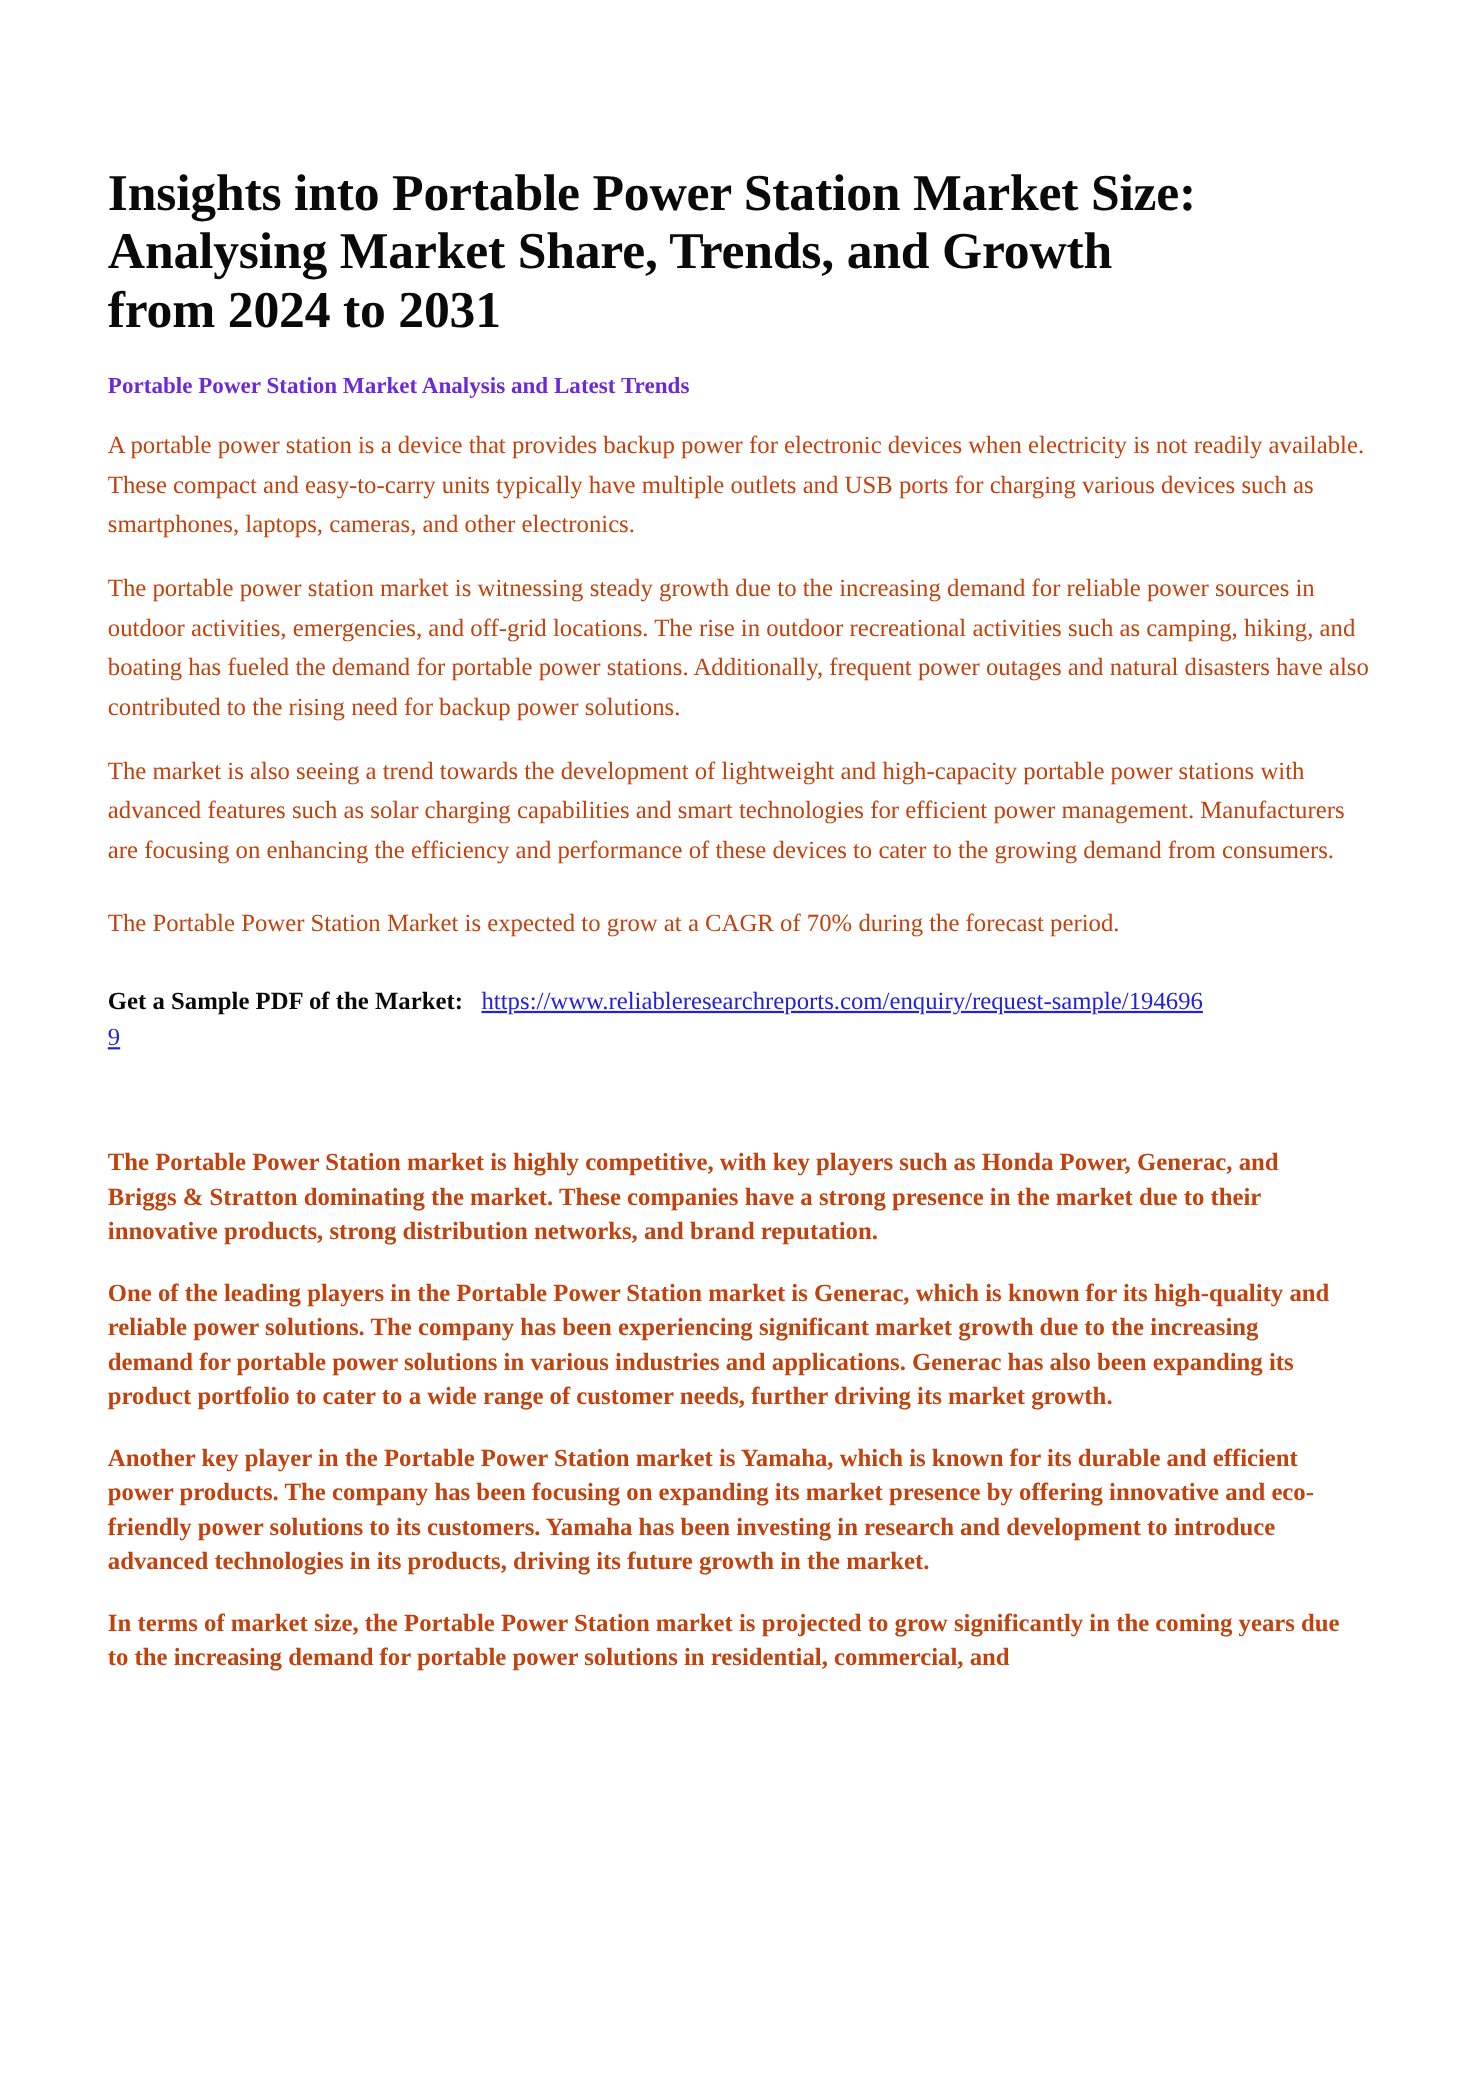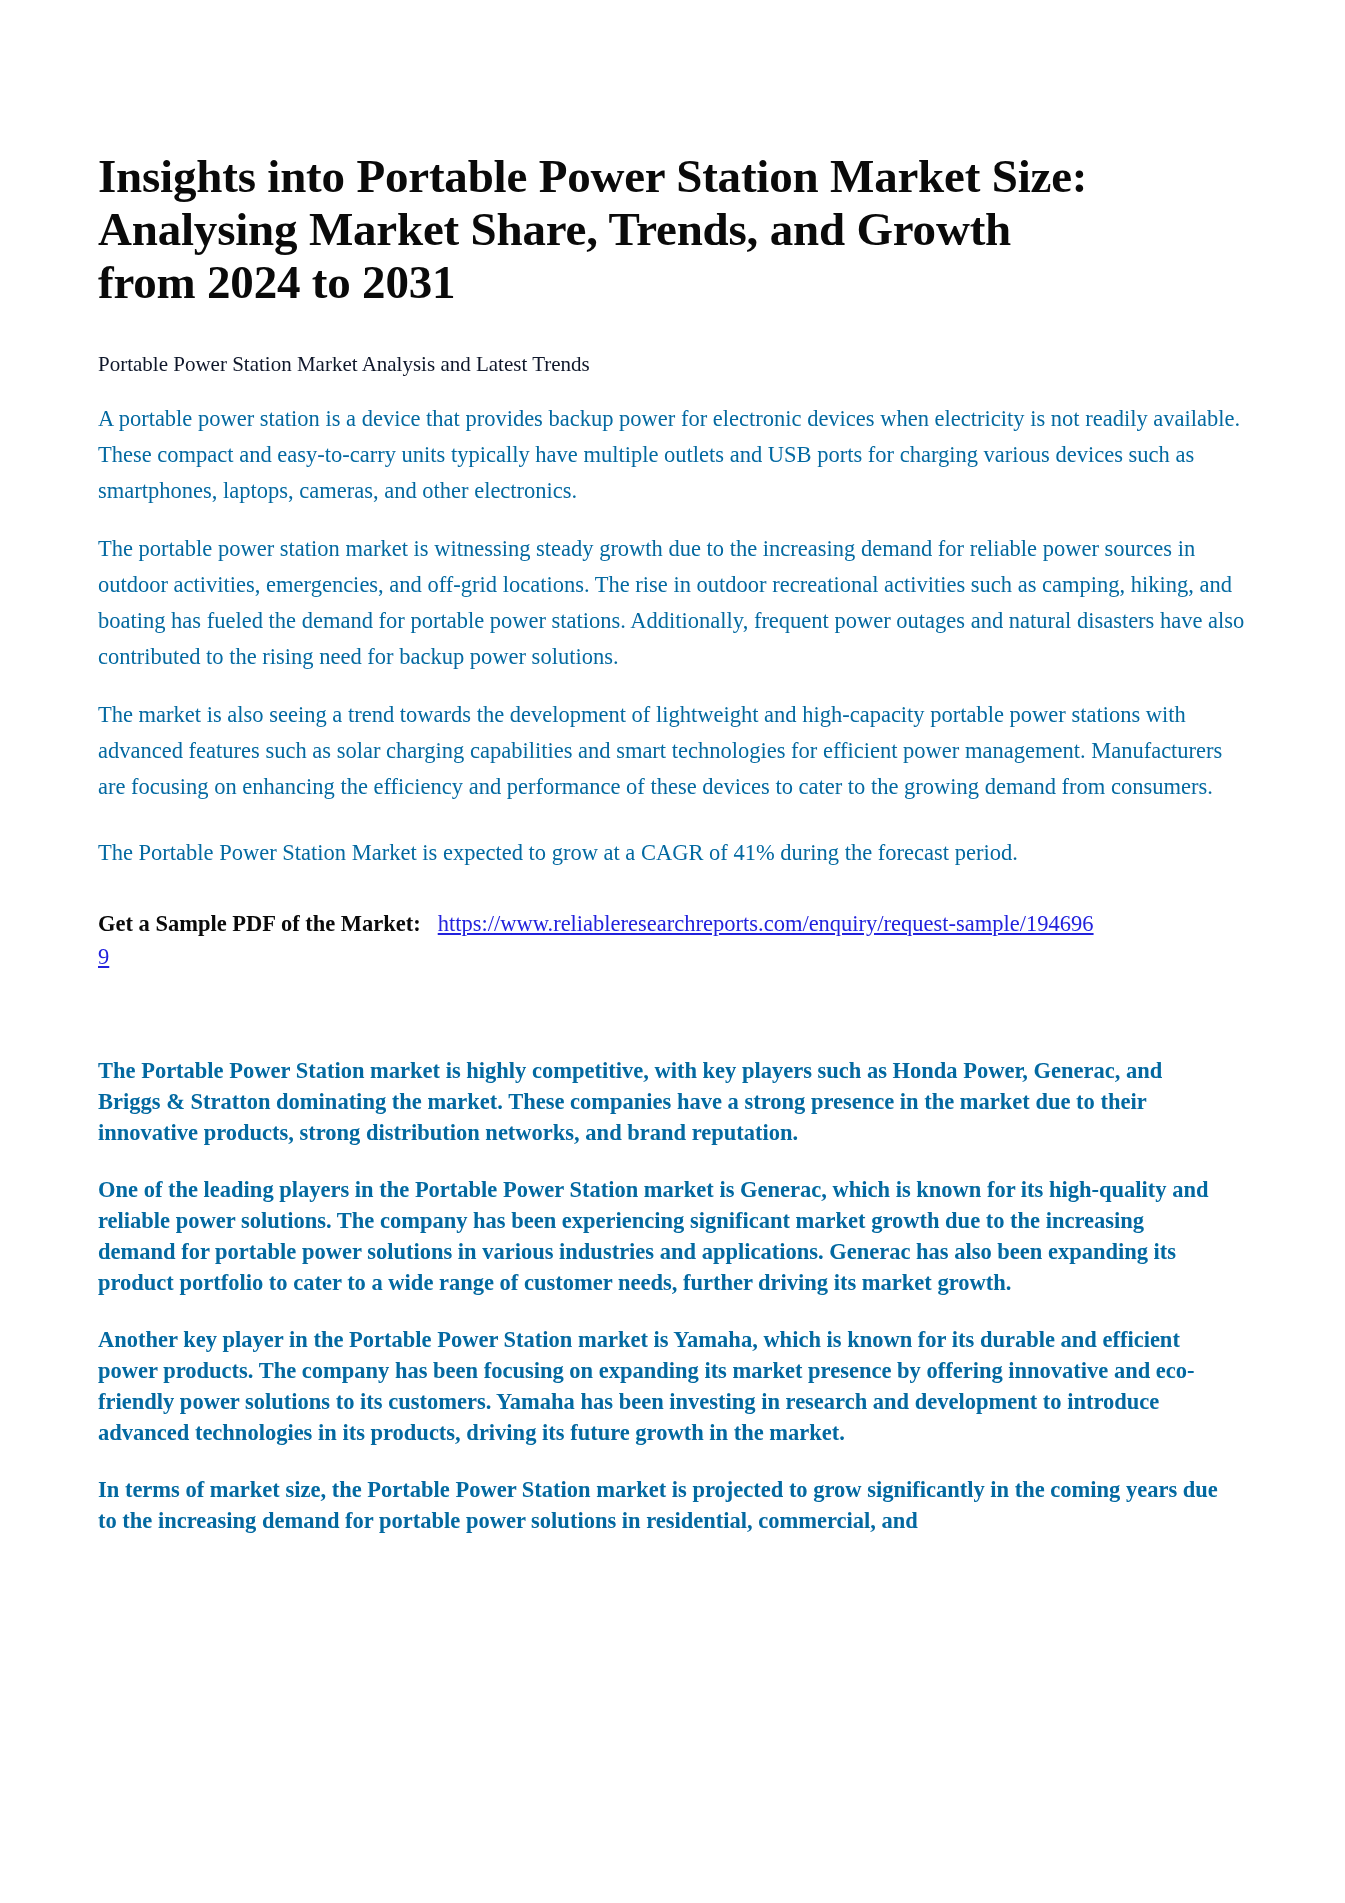--- a/index.html
+++ b/index.html
@@ -26,31 +26,31 @@
     font-size: 47px;
     font-weight: bold;
     line-height: 1.13;
     letter-spacing: -0.2px;
     margin: 0 0 0 0;
     color: #0a0a0a;
     max-width: 1010px;
   }
   .section-heading {
     font-size: 21px;
-    font-weight: normal;
+    font-weight: bold;
     line-height: 1.3;
-    margin: 42px 0 0 0;
-    color: #0f172a;
+    margin: 28px 0 0 0;
+    color: #6d28d9;
   }
   .body-par {
     font-size: 22.5px;
     line-height: 36px;
     margin: 22px 0 0 0;
     max-width: 1148px;
-    color: #0369a1;
+    color: #c2410c;
     text-align: left;
   }
   .body-par.tight {
     line-height: 31px;
     margin-top: 26px;
     max-width: 1128px;
     font-weight: bold;
   }
   .cagr-par {
     margin-top: 30px;
@@ -88,21 +88,21 @@
   <h1 class="doc-title">Insights into Portable Power Station Market Size: Analysing Market Share, Trends, and Growth from 2024 to 2031</h1>
 
   <h2 class="section-heading">Portable Power Station Market Analysis and Latest Trends</h2>
 
   <p class="body-par">A portable power station is a device that provides backup power for electronic devices when electricity is not readily available. These compact and easy-to-carry units typically have multiple outlets and USB ports for charging various devices such as smartphones, laptops, cameras, and other electronics.</p>
 
   <p class="body-par">The portable power station market is witnessing steady growth due to the increasing demand for reliable power sources in outdoor activities, emergencies, and off-grid locations. The rise in outdoor recreational activities such as camping, hiking, and boating has fueled the demand for portable power stations. Additionally, frequent power outages and natural disasters have also contributed to the rising need for backup power solutions.</p>
 
   <p class="body-par">The market is also seeing a trend towards the development of lightweight and high-capacity portable power stations with advanced features such as solar charging capabilities and smart technologies for efficient power management. Manufacturers are focusing on enhancing the efficiency and performance of these devices to cater to the growing demand from consumers.</p>
 
-  <p class="body-par cagr-par">The Portable Power Station Market is expected to grow at a CAGR of 41% during the forecast period.</p>
+  <p class="body-par cagr-par">The Portable Power Station Market is expected to grow at a CAGR of 70% during the forecast period.</p>
 
   <p class="link-par">
     <span class="link-label">Get a Sample PDF of the Market:</span>
     <span>&nbsp; </span><a class="url-link" href="#">https://www.reliableresearchreports.com/enquiry/request-sample/1946969</a>
   </p>
 
   <div class="gap-block"></div>
 
 
   <p class="body-par tight">The Portable Power Station market is highly competitive, with key players such as Honda Power, Generac, and Briggs &amp; Stratton dominating the market. These companies have a strong presence in the market due to their innovative products, strong distribution networks, and brand reputation.</p>

